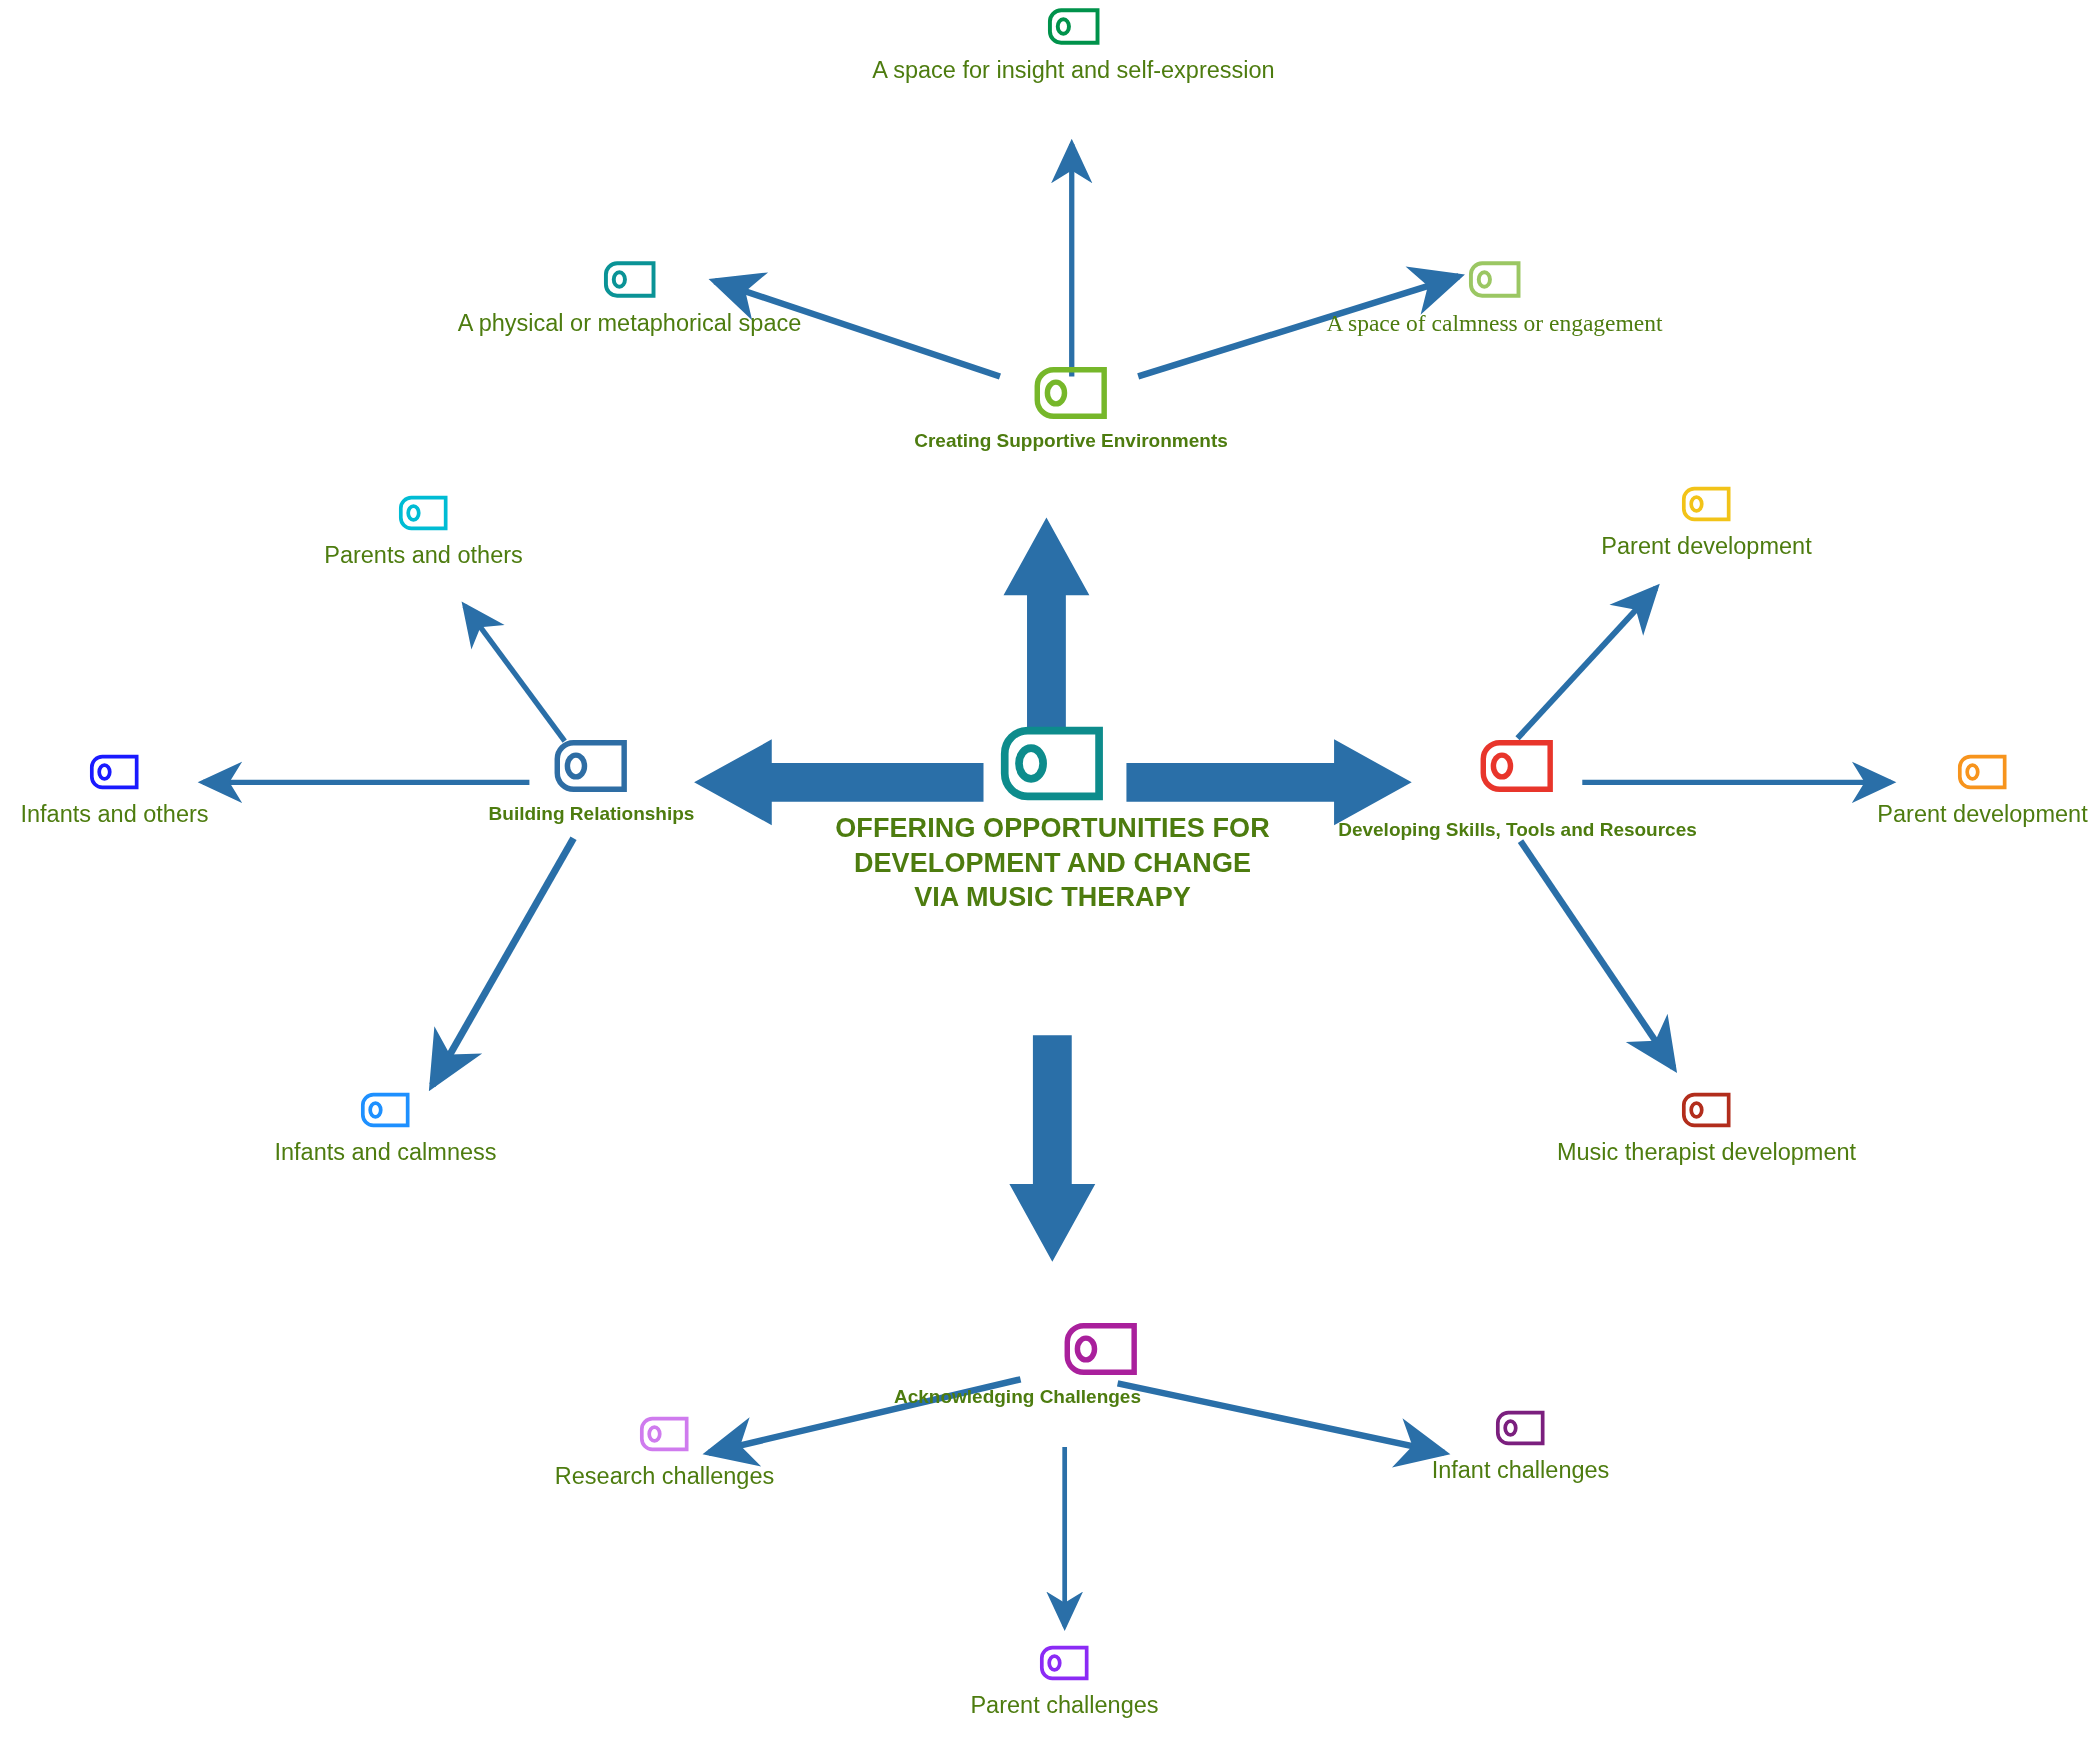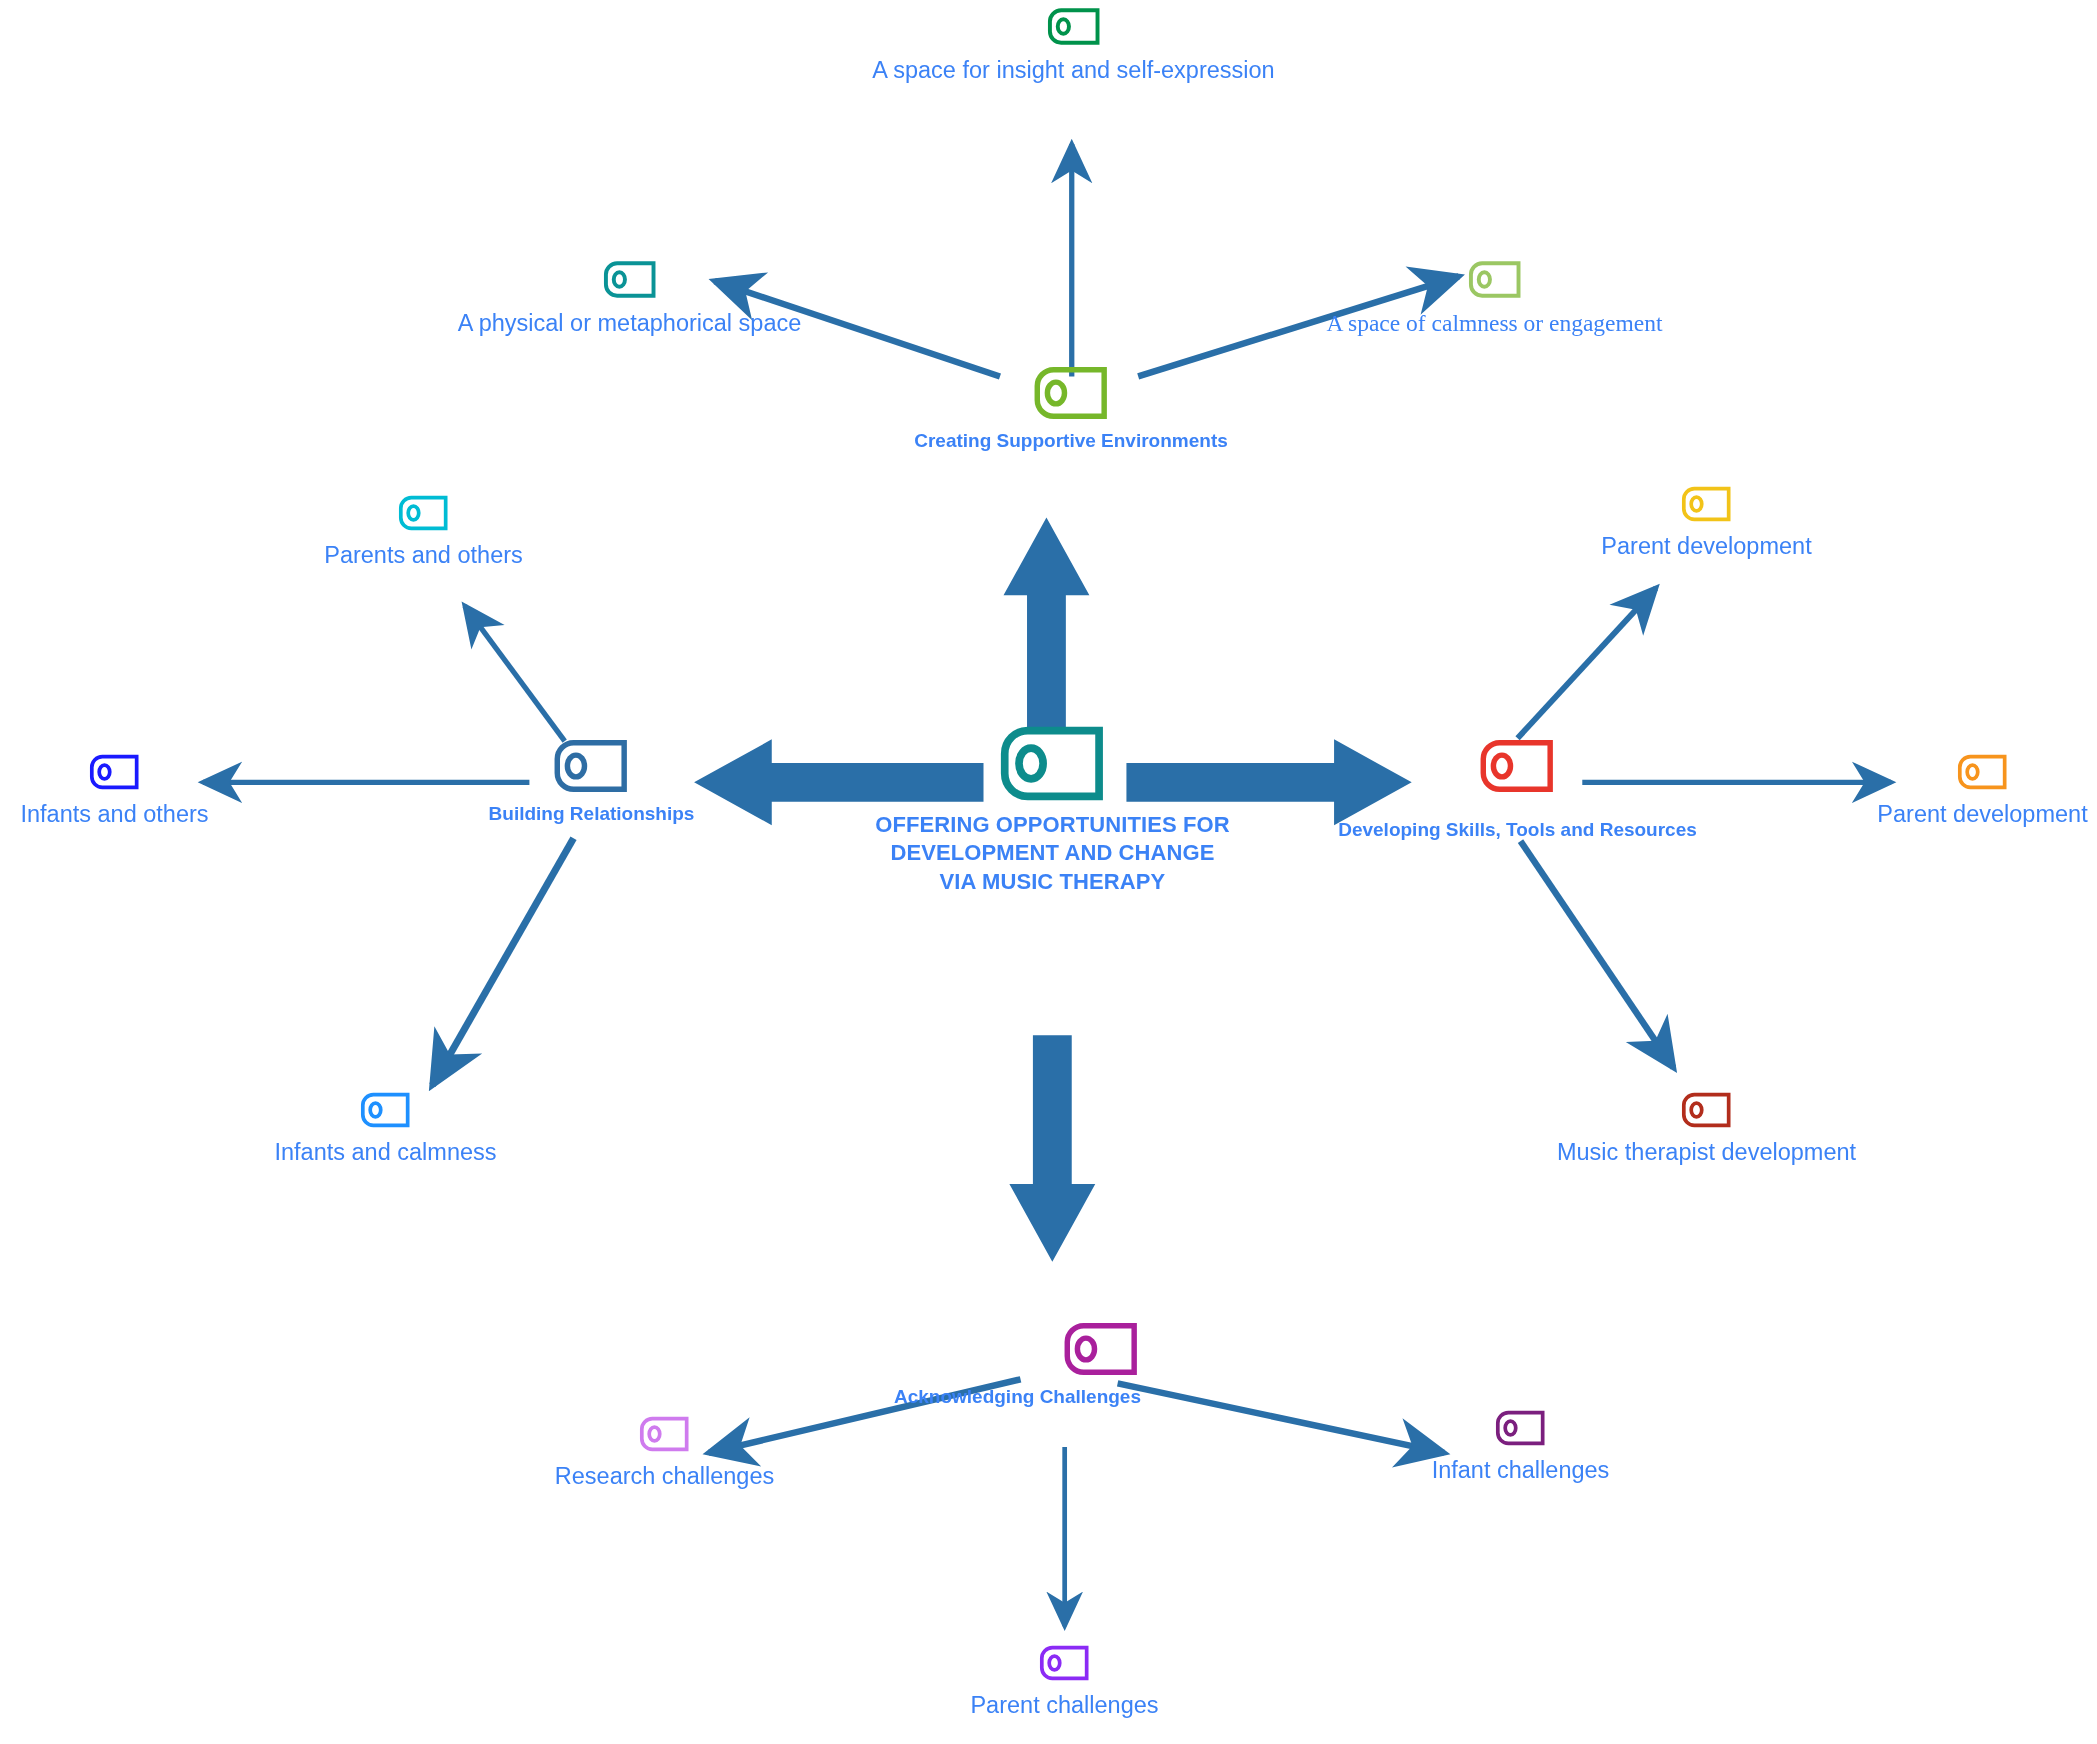--- a/index.html
+++ b/index.html
@@ -1,24 +1,24 @@
 <!DOCTYPE html>
 <html style="font-size:9.4px"><head>
 <meta charset="utf-8">
 <style>
   html,body{margin:0;padding:0;background:#ffffff;}
   body{font-family:"Liberation Sans",sans-serif;}
   #stage{position:relative;width:2097px;height:1744px;background:#ffffff;overflow:hidden;}
   #edges{position:absolute;left:0;top:0;width:2097px;height:1744px;}
   .node{position:absolute;display:flex;flex-direction:column;align-items:center;}
   .tag-icon{display:block;}
-  .node-label{margin-top:8.2px;color:#3b82f6;white-space:pre;text-align:center;line-height:1.28;}
+  .node-label{margin-top:8.2px;color:#4d7c0f;white-space:pre;text-align:center;line-height:1.28;}
   .lbl-sub{font-size:23.5px;font-weight:400;}
   .lbl-branch{font-size:19px;font-weight:700;}
-  .lbl-center{font-size:22px;font-weight:700;letter-spacing:0.1px;}
+  .lbl-center{font-size:27px;font-weight:700;letter-spacing:0.1px;}
 </style>
 </head>
 <body>
 
 <div id="stage">
 
   <svg id="edges" viewBox="0 0 3565 2965">
     <defs>
       <marker id="ah" markerWidth="9" markerHeight="9" refX="7.4" refY="4.5" orient="auto" markerUnits="strokeWidth">
         <path d="M0,0.6 L8.4,4.5 L0,8.4 L2.4,4.5 Z" fill="#2A6FA8"></path>

